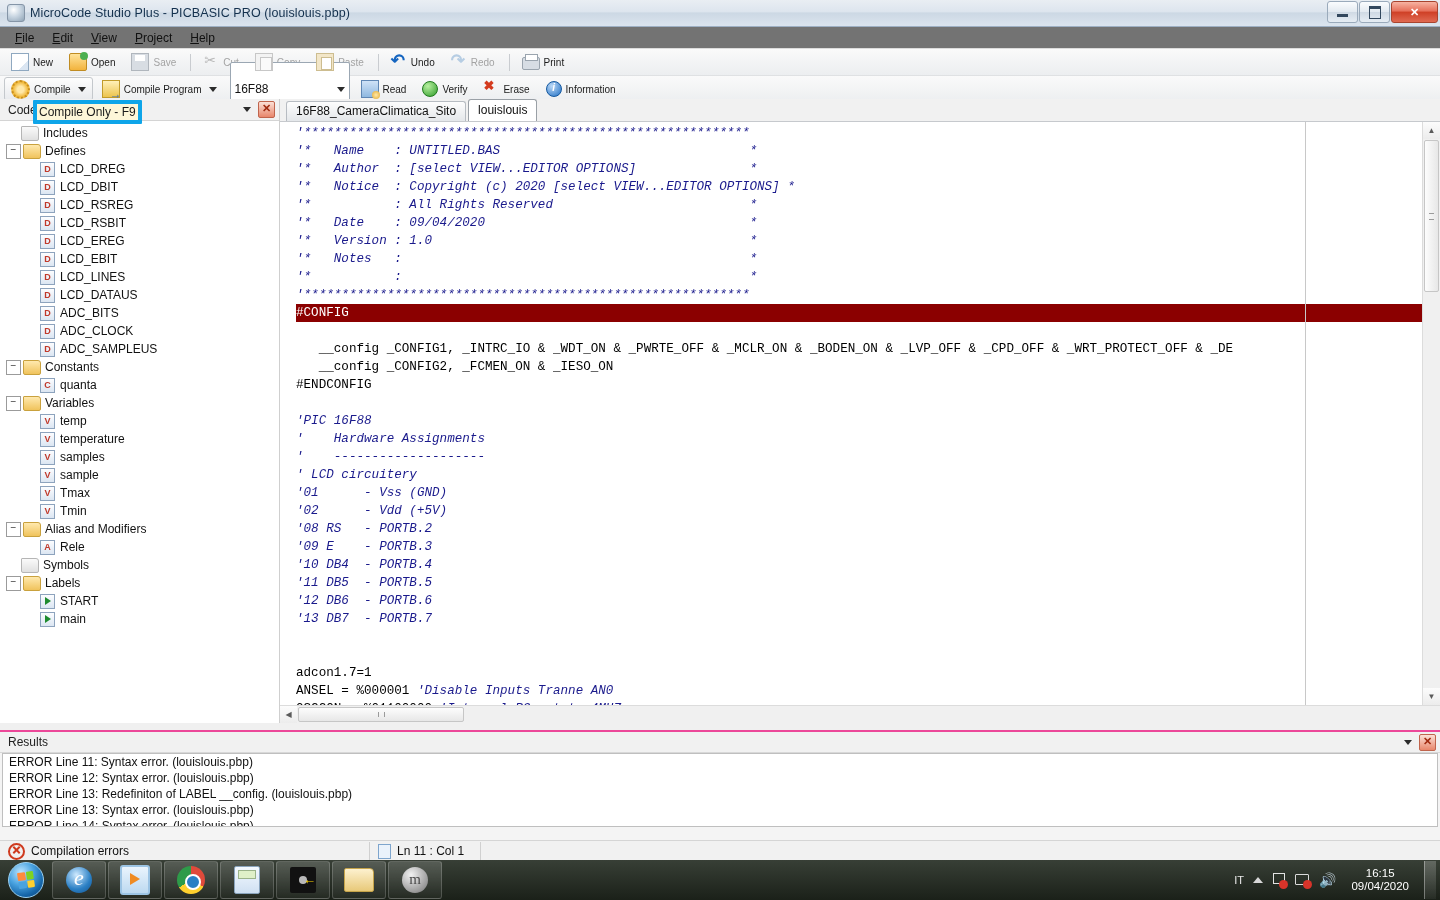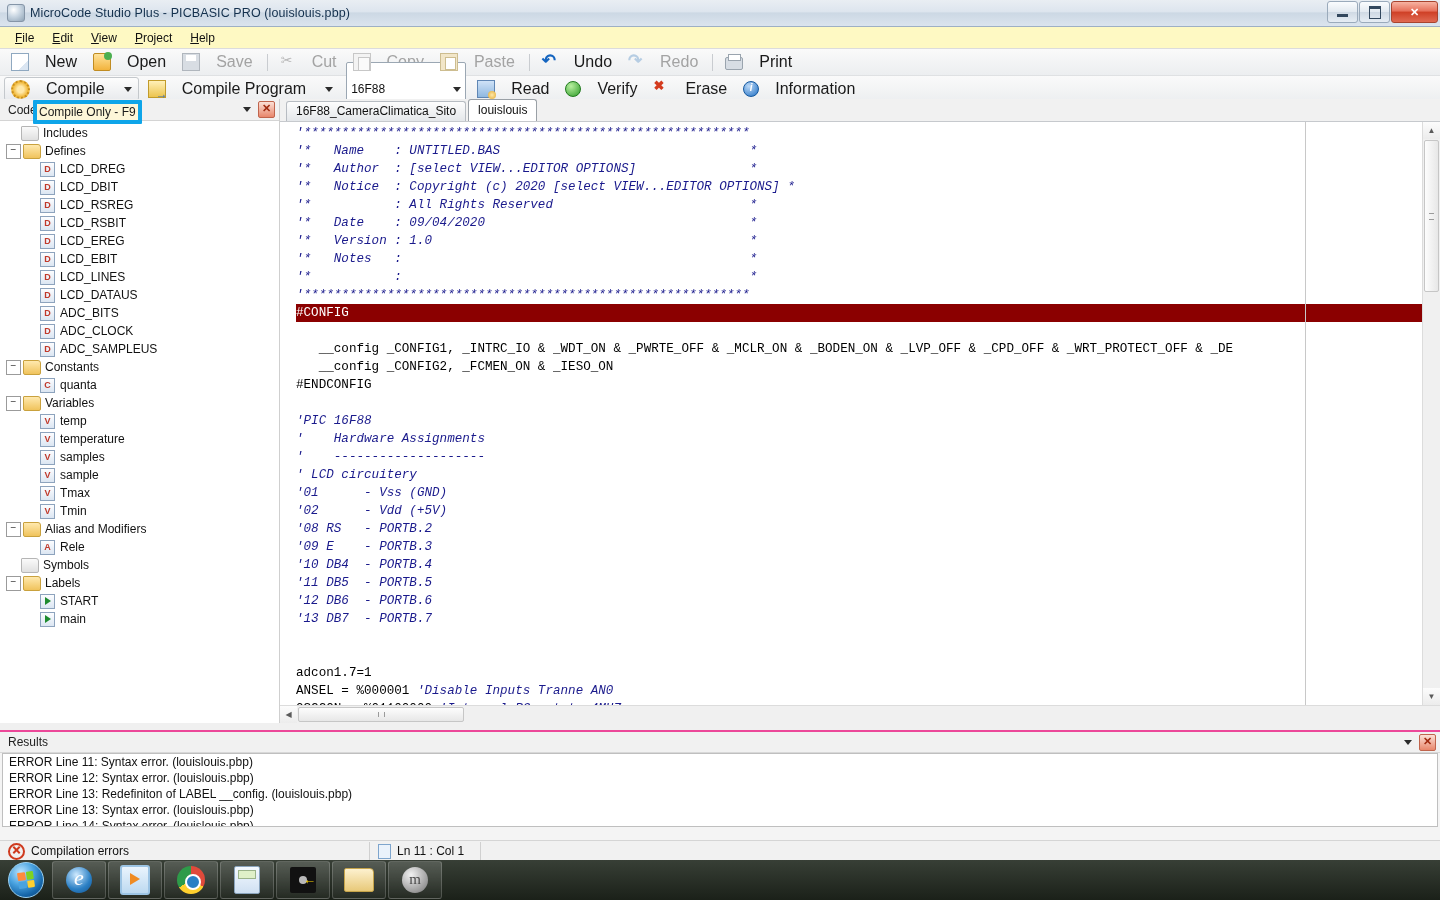--- a/index.html
+++ b/index.html
@@ -39,39 +39,39 @@
   .wc.close {
     width: 45px;
     background: linear-gradient(to bottom, #f7b3a2 0%, #e6705a 45%, #cf4026 51%, #e06a52 100%);
     border-color: #a8442f; color: #fff; font-weight: bold;
   }
   .wc .min-glyph { display:block; width:11px; height:3px; background:#33485e; margin-top:6px; }
   .wc .max-glyph { display:block; width:10px; height:9px; border:1.6px solid #33485e; border-top-width:3px; }
 
   
   .menubar {
-    height: 21px; background: #fef9c3;
+    height: 21px; background: #737373;
     border-bottom: 1px solid #dcdcdc;
     display: flex; align-items: center; padding-left: 6px;
   }
   .menu-item { padding: 2px 9px; font-size: 12px; color: #111; cursor: default; }
   .menu-item u { text-decoration: underline; }
 
   
   .toolbar {
     height: 26px; display: flex; align-items: center;
     background: linear-gradient(to bottom, #fafafa, #eceef0);
     border-bottom: 1px solid #dfe1e3;
     padding-left: 4px;
   }
   .tbtn {
     display: flex; align-items: center; height: 22px;
-    padding: 0 6px; margin-right: 2px; gap: 16px;
+    padding: 0 6px; margin-right: 2px; gap: 4px;
     border: 1px solid transparent; border-radius: 3px;
-    font-size: 16px; color: #1a1a1a; white-space: nowrap;
+    font-size: 10px; color: #1a1a1a; white-space: nowrap;
   }
   .tbtn.disabled { color: #a3a3a3; }
   .tsep { width: 1px; height: 17px; background: #c9ccd0; margin: 0 5px; }
   .ico { width: 16px; height: 16px; display: inline-block; position: relative; flex: 0 0 auto; }
 
   
   .ico-new { background: linear-gradient(135deg,#ffffff 70%,#dbe6f2 70%); border:1px solid #8fa8c0; }
   .ico-folder { background: linear-gradient(to bottom,#ffe39a,#f2b33d); border:1px solid #c08c22; border-radius:2px 3px 2px 2px; }
   .ico-folder:after{content:"";position:absolute;right:-2px;top:-2px;width:8px;height:8px;background:#4caf50;border-radius:50%;}
   .ico-save { background:#d8dde3; border:1px solid #b0b6bd; }
@@ -645,14 +645,32 @@
       <span class="prog"></span>
       <span class="prog-arrow">←</span>
     </div>
     <div class="tb-item">
       <span class="folder-ic"></span>
     </div>
     <div class="tb-item">
       <span class="mic">m</span>
     </div>
 
+    <div class="tray">
+      <span>IT</span>
+      <span class="tray-up"></span>
+      <span class="flagic">
+          <i class="f"></i>
+          <i class="b"></i>
+        </span>
+      <span class="netic">
+          <i class="scr"></i>
+          <i class="x"></i>
+        </span>
+      <span class="volic">🔊</span>
+      <span class="tray-clock">
+        <div>16:15</div>
+        <div>09/04/2020</div>
+      </span>
+      <span class="showdesk"></span>
+    </div>
   </div>
 </div>
 
 </body></html>

